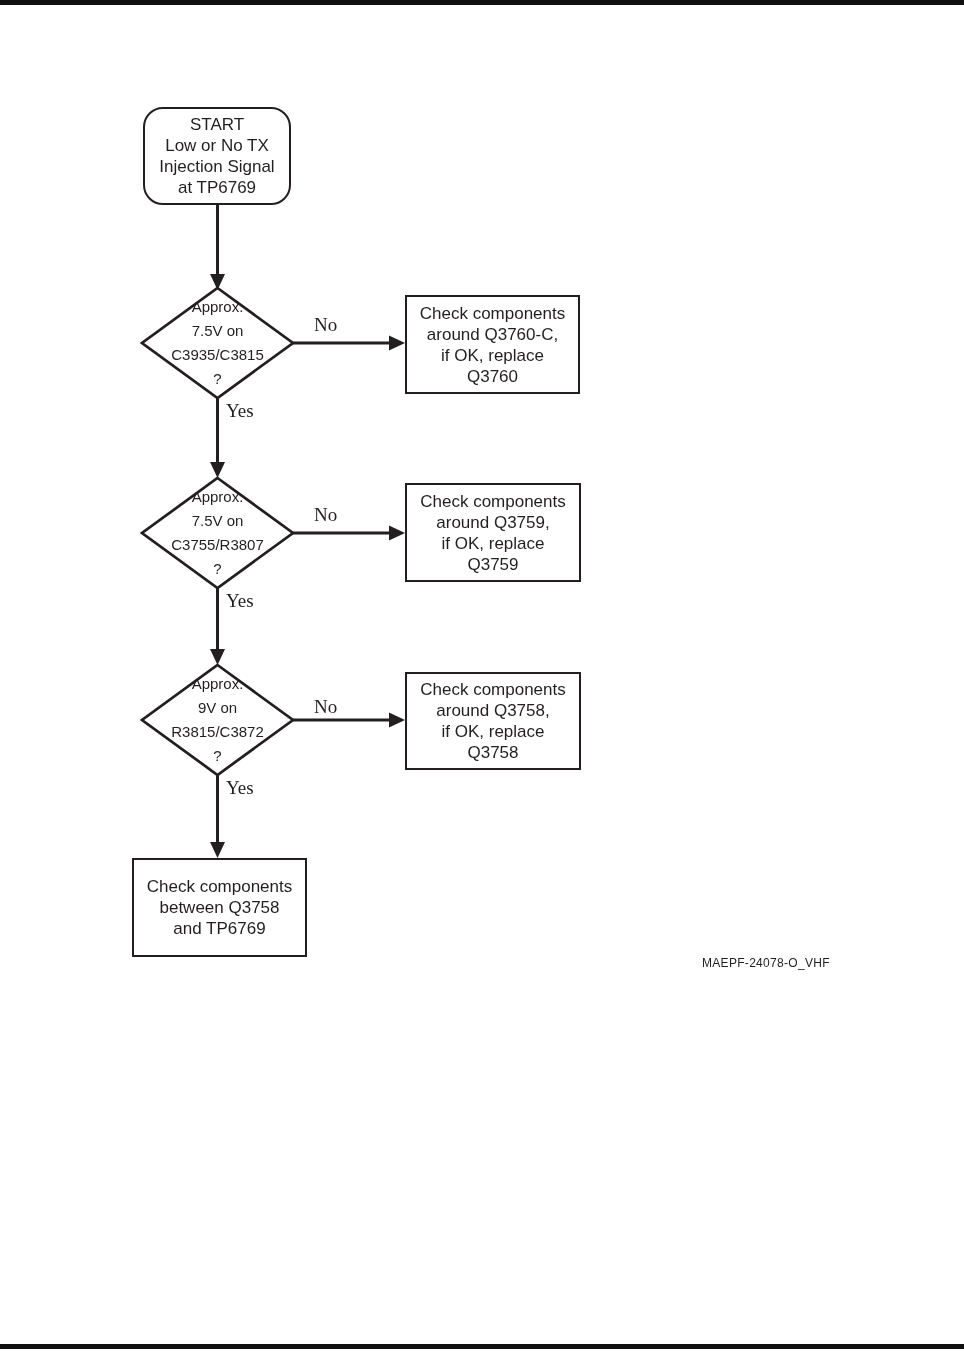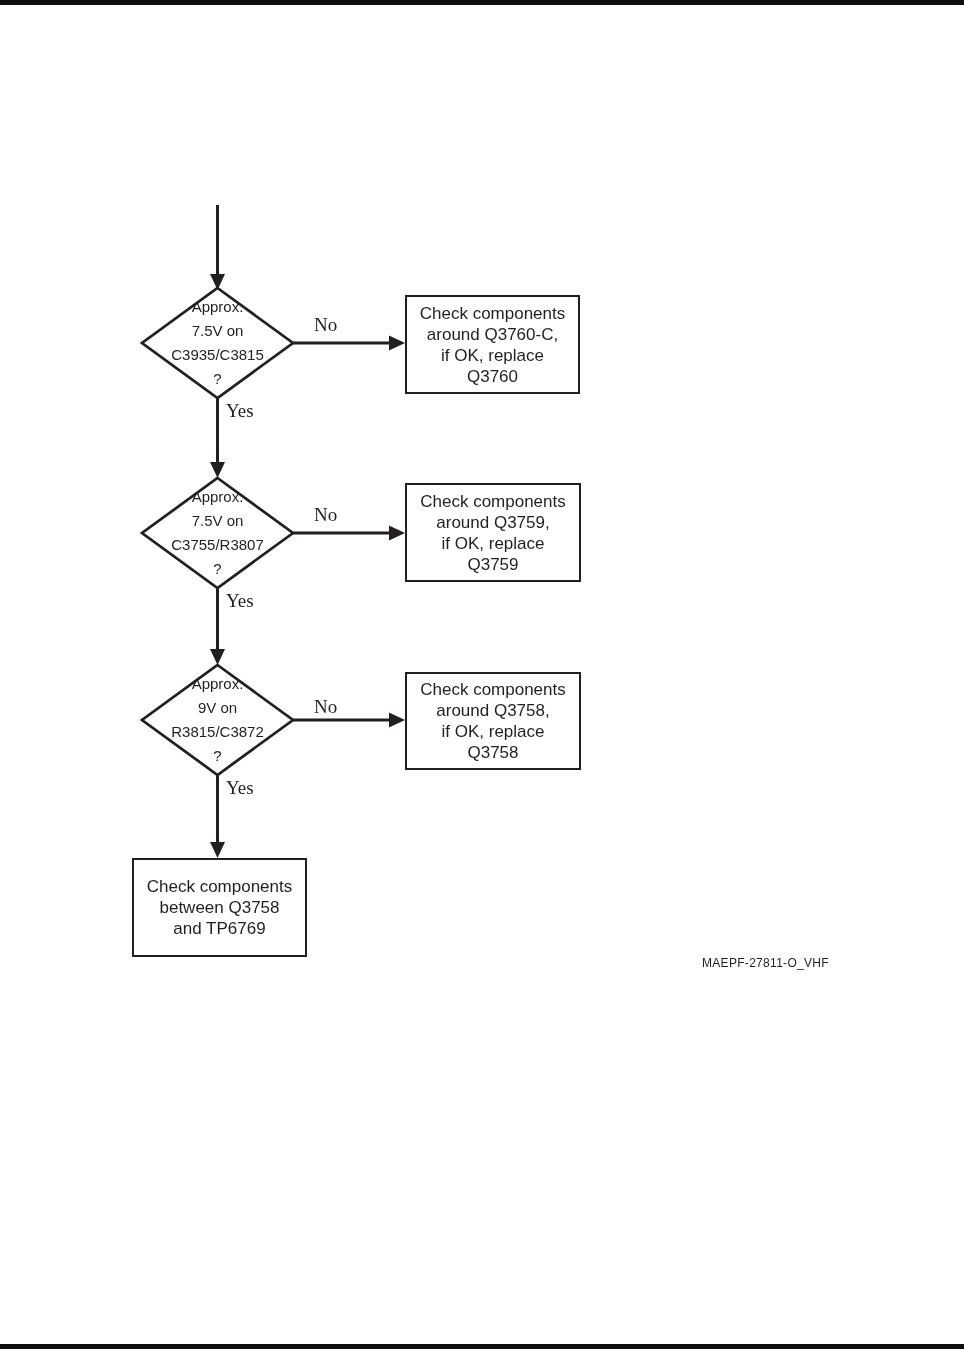--- a/index.html
+++ b/index.html
@@ -117,20 +117,26 @@
       <line x1="293" y1="720" x2="391" y2="720"></line>
       <polygon class="head" points="389,712.5 389,727.5 405,720"></polygon>
     </g>
 
     <g>
       <line x1="217.5" y1="775" x2="217.5" y2="844"></line>
       <polygon class="head" points="210,842 225,842 217.5,858"></polygon>
     </g>
   </svg>
 
+  <div class="node rect-node start-node">
+    <span>START
+Low or No TX
+Injection Signal
+at TP6769</span>
+  </div>
 
   <div class="node diamond-label d1-label">
     <span>Approx.
 7.5V on
 C3935/C3815
 ?</span>
   </div>
   <div class="node diamond-label d2-label">
     <span>Approx.
 7.5V on
@@ -168,14 +174,14 @@
 and TP6769</span>
   </div>
 
   <div class="edge-label no1">No</div>
   <div class="edge-label yes1">Yes</div>
   <div class="edge-label no2">No</div>
   <div class="edge-label yes2">Yes</div>
   <div class="edge-label no3">No</div>
   <div class="edge-label yes3">Yes</div>
 
-  <div class="artwork-id">MAEPF-27811-O_VHF</div>
+  <div class="artwork-id">MAEPF-24078-O_VHF</div>
 </div>
 
 </body></html>

